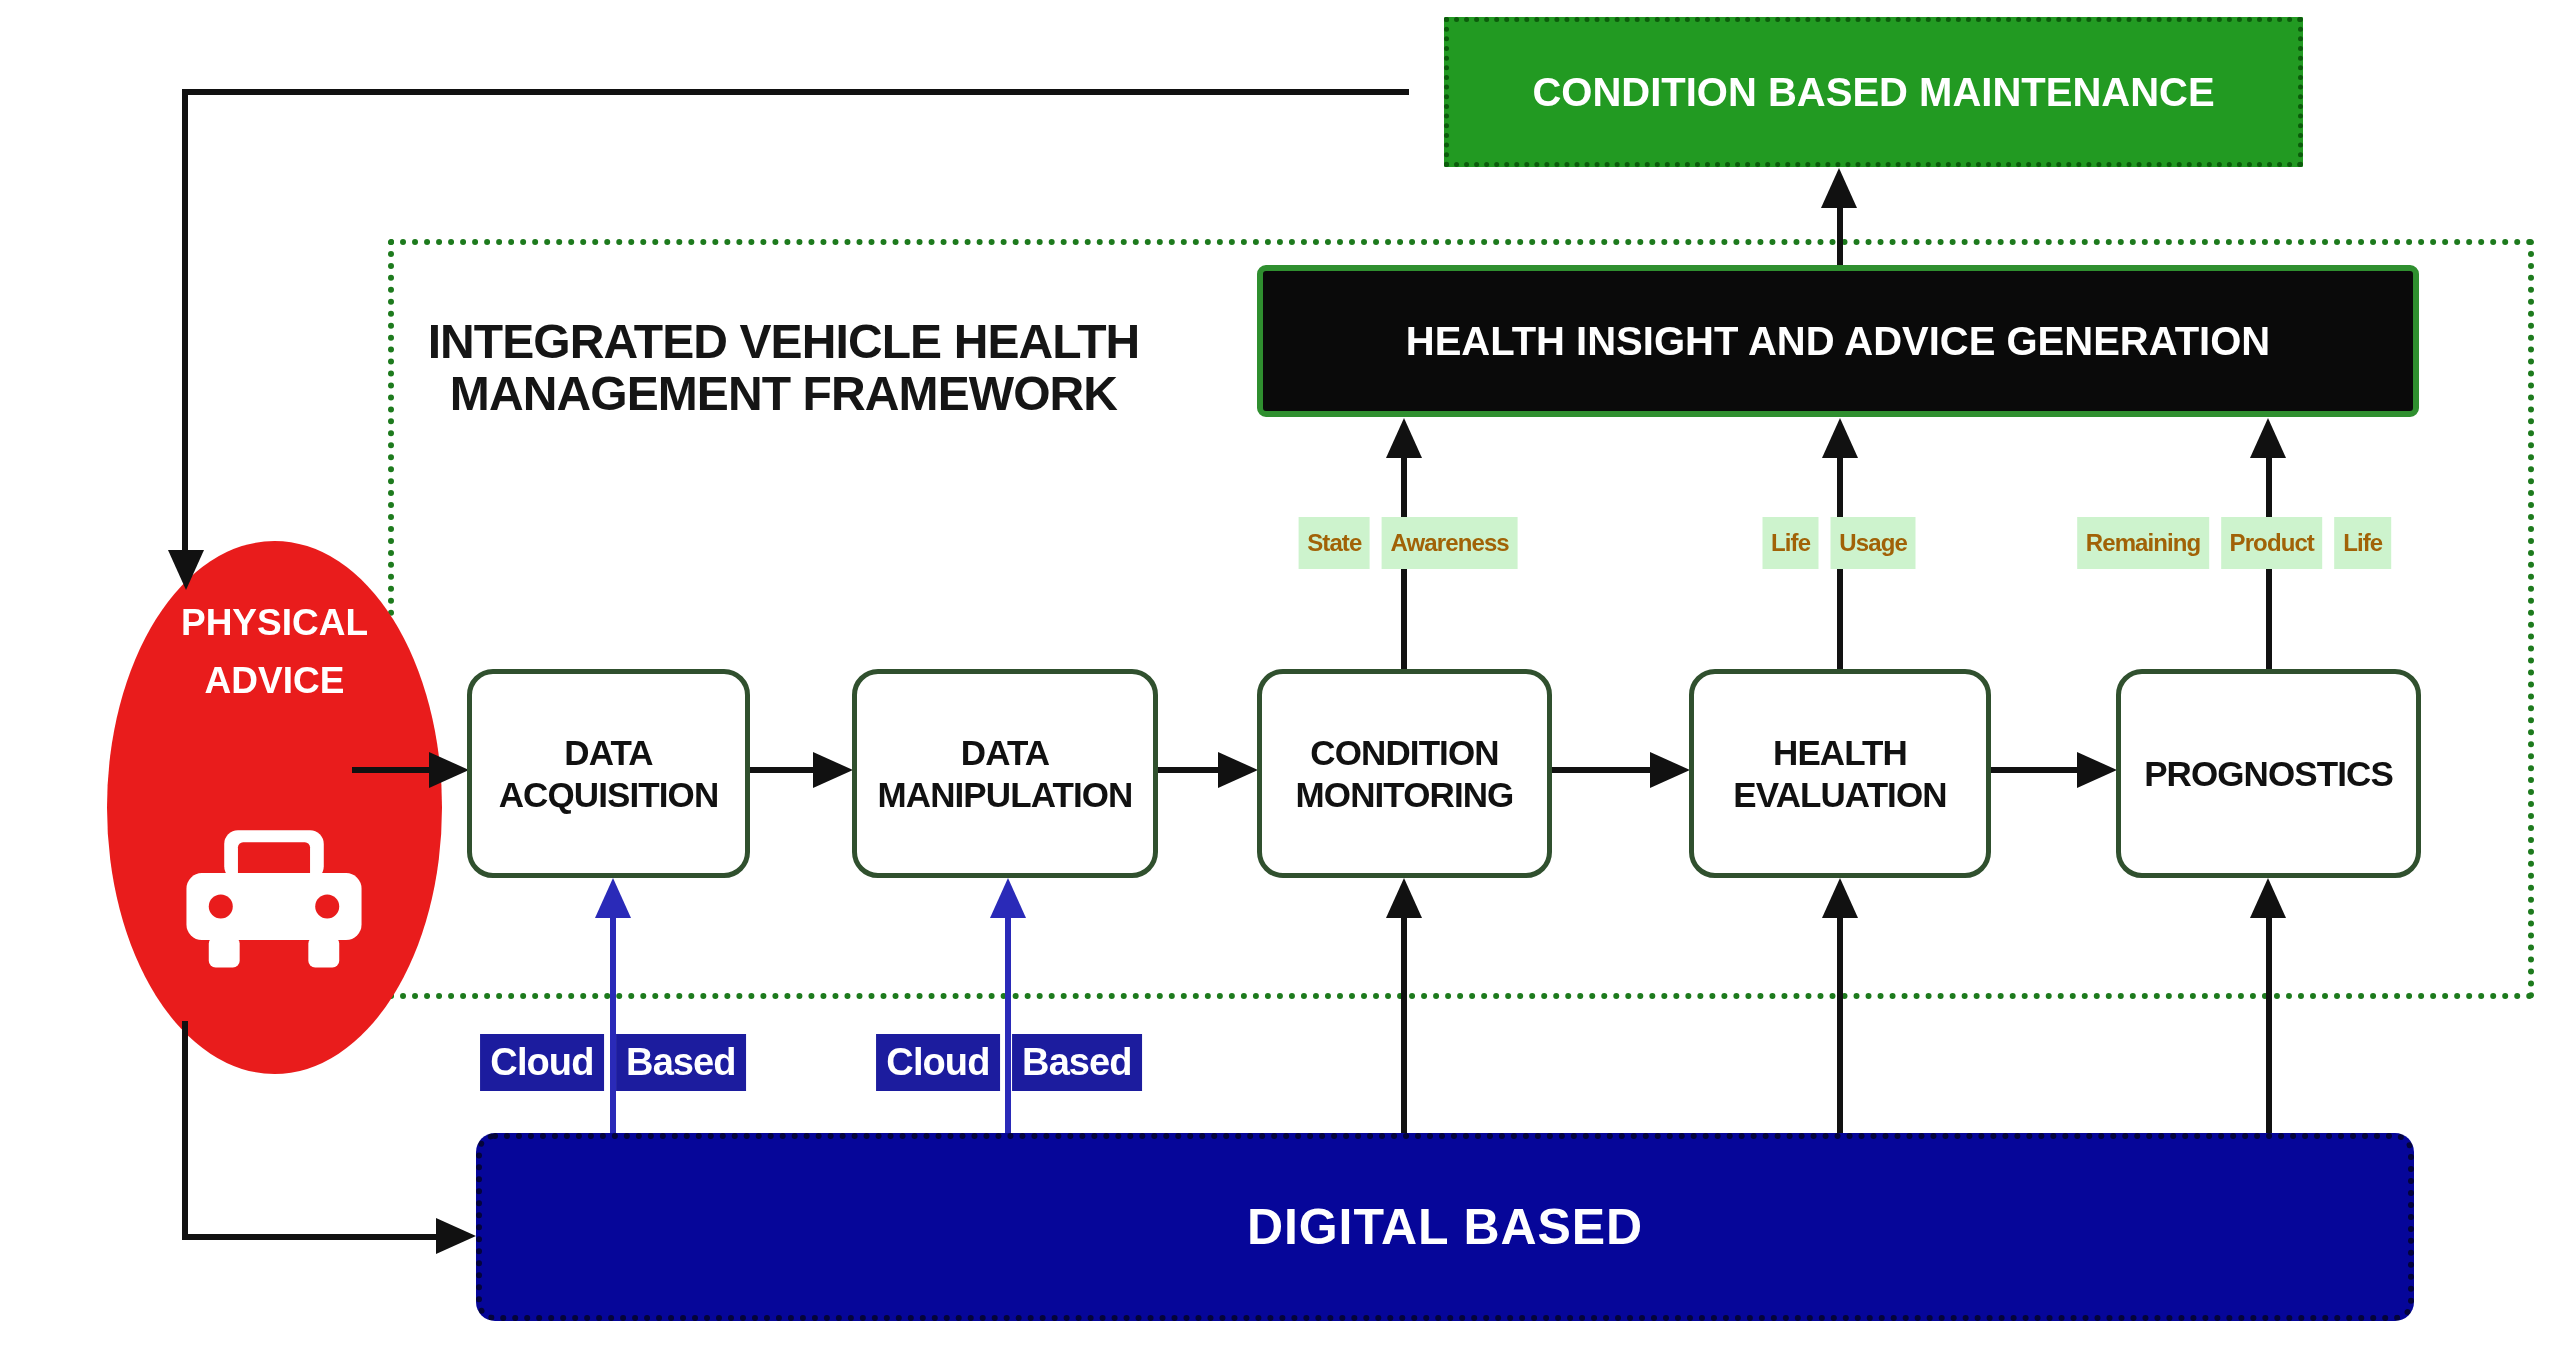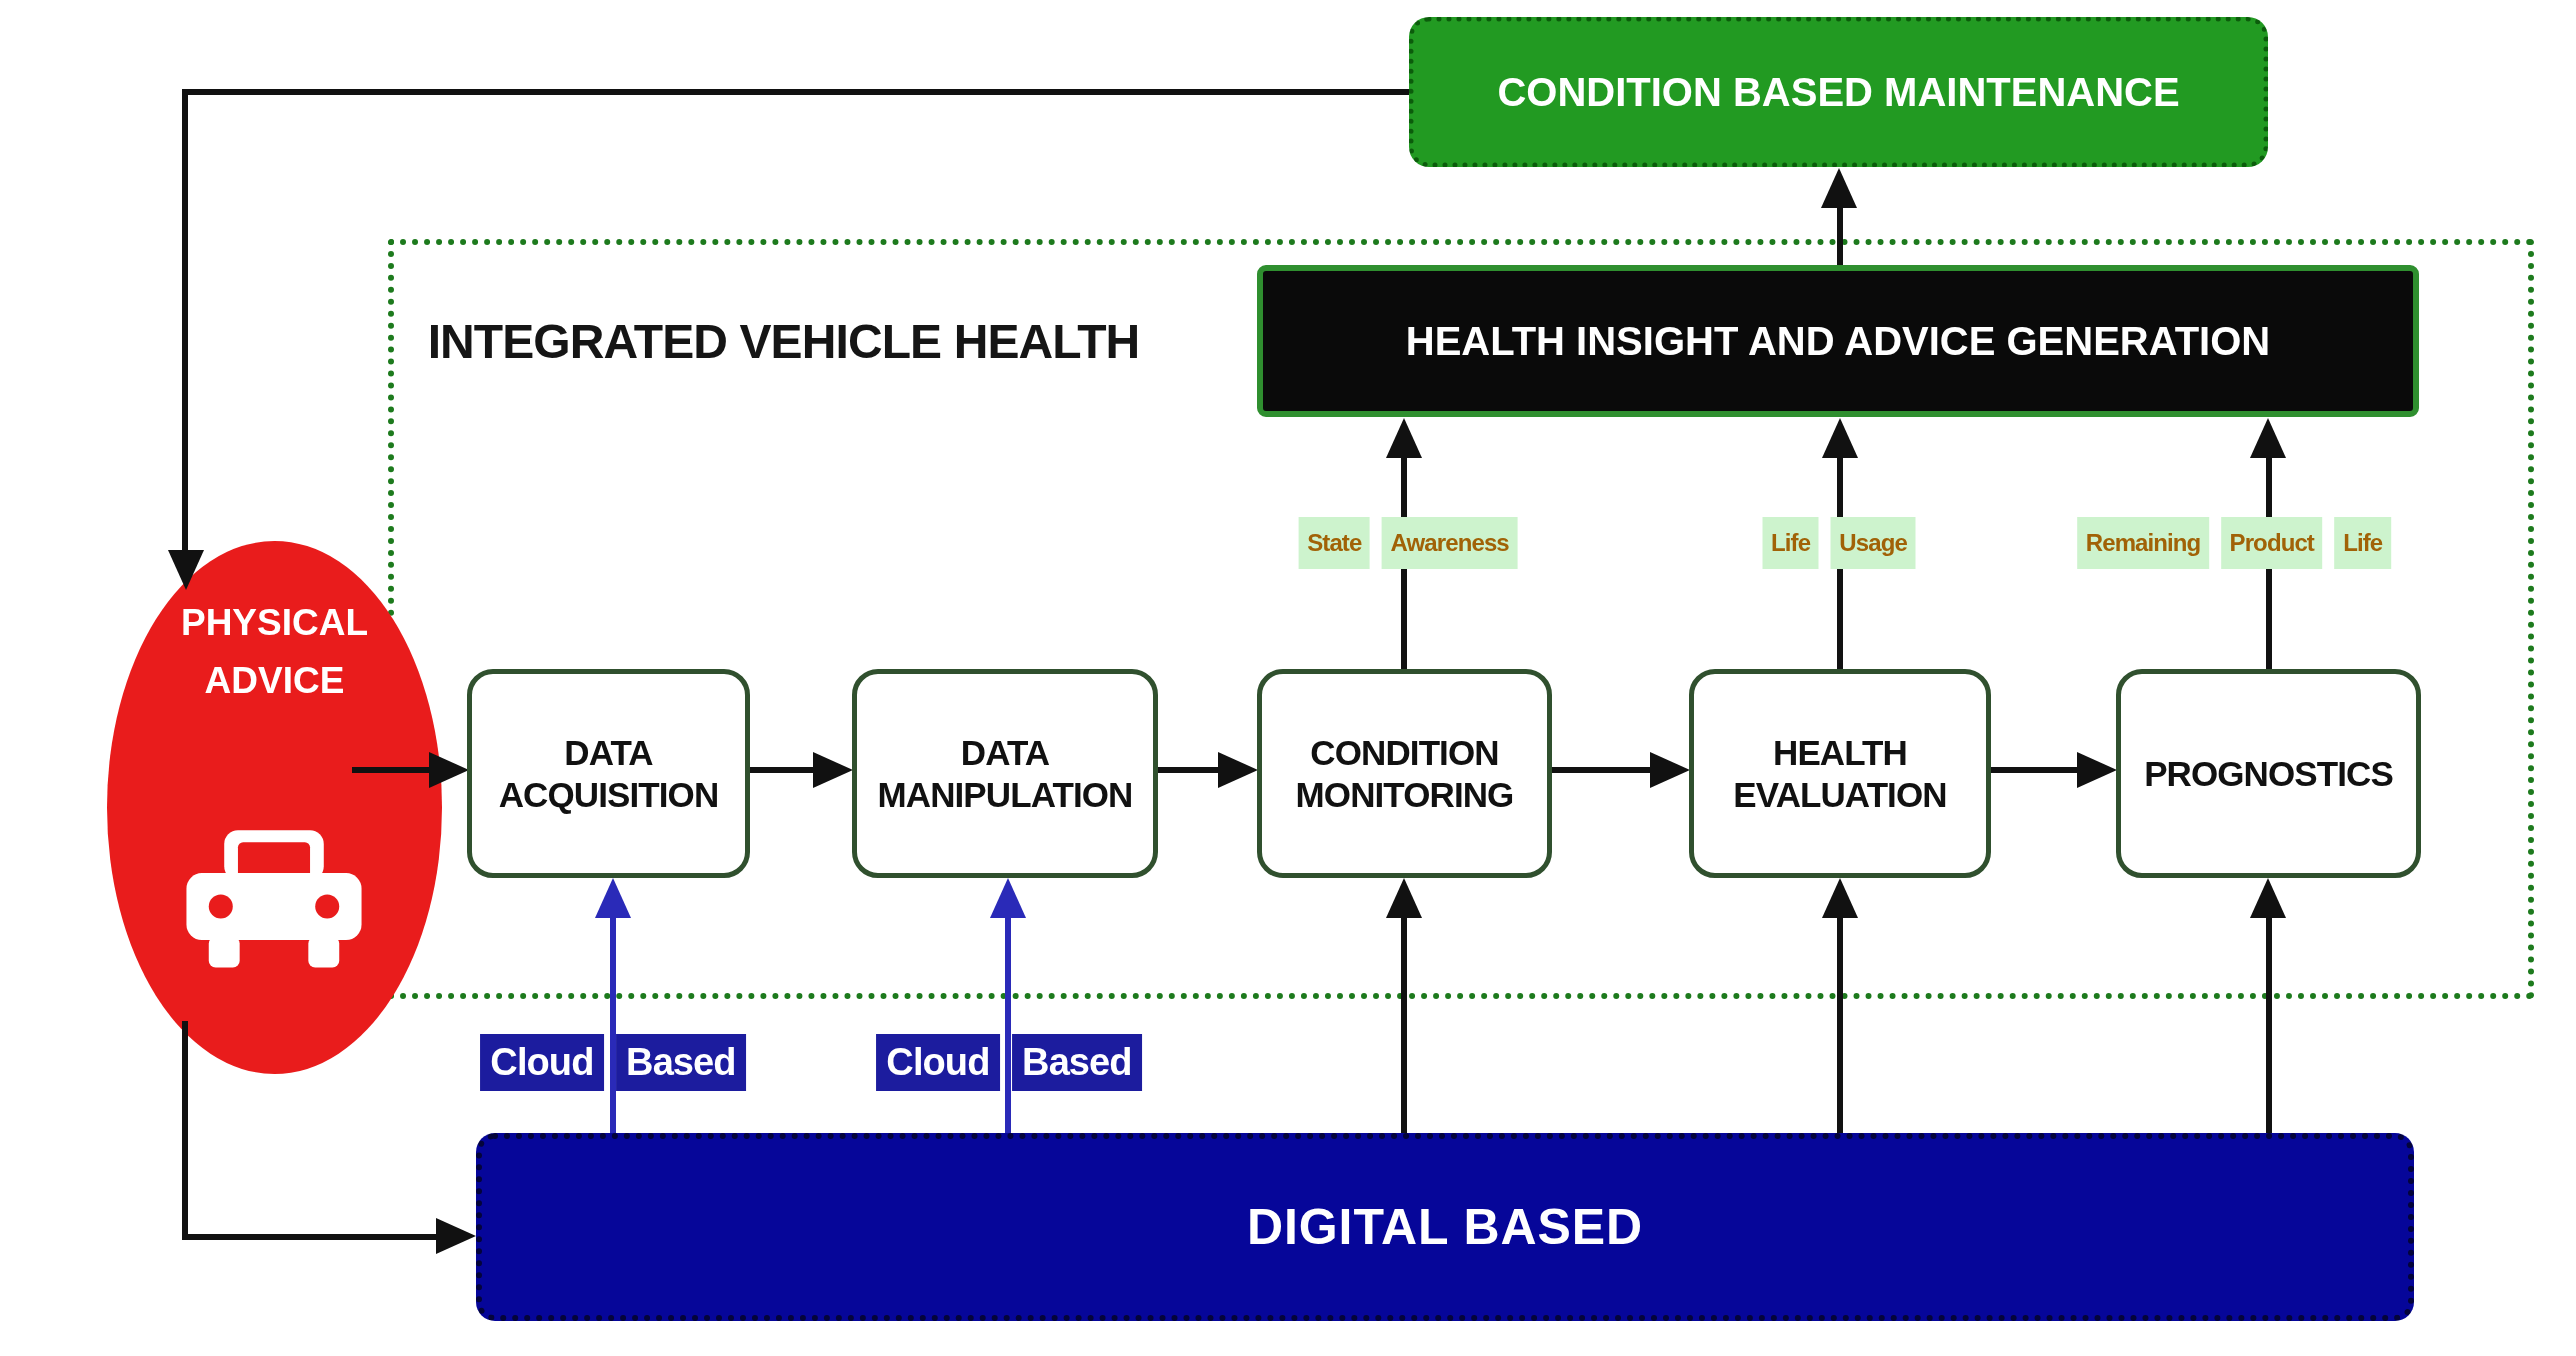--- a/index.html
+++ b/index.html
@@ -12,22 +12,22 @@
   .hline{position:absolute;height:6px;background:#111111;z-index:3;}
   .vline{position:absolute;width:6px;background:#111111;z-index:3;}
   .vline.blue{background:#2a2ab8;}
   .head{position:absolute;width:0;height:0;z-index:3;}
   .head.up{border-left:18px solid transparent;border-right:18px solid transparent;border-bottom:40px solid #111111;}
   .head.up.blue{border-bottom-color:#2a2ab8;}
   .head.down{border-left:18px solid transparent;border-right:18px solid transparent;border-top:40px solid #111111;}
   .head.right{border-top:18px solid transparent;border-bottom:18px solid transparent;border-left:40px solid #111111;}
   
   .cbm{
-    left:1409px;top:17px;width:859px;height:150px;background:#229a22;
-    border:5.2px dotted #0c5c0c;border-radius:20px;box-sizing:border-box;
+    left:1444px;top:17px;width:859px;height:150px;background:#229a22;
+    border:5.2px dotted #0c5c0c;border-radius:1px;box-sizing:border-box;
     display:flex;align-items:center;justify-content:center;color:#ffffff;
     font-size:40px;font-weight:bold;letter-spacing:0px;z-index:4;text-align:center;
   }
   .hiag{
     left:1257px;top:265px;width:1162px;height:152px;background:#0a0a0a;
     border:6.9px solid #2f8f2f;border-radius:9px;box-sizing:border-box;
     display:flex;align-items:center;justify-content:center;color:#ffffff;
     font-size:40px;font-weight:bold;z-index:4;text-align:center;
   }
   .framework{
@@ -74,20 +74,21 @@
     display:flex;align-items:center;justify-content:center;color:#ffffff;
     font-size:50px;font-weight:bold;z-index:4;letter-spacing:0.9px;
   }
 </style>
 </head>
 <body>
 
 <div class="abs framework"></div>
 <div class="abs framework-title">
   <div>INTEGRATED VEHICLE HEALTH</div>
+  <div>MANAGEMENT FRAMEWORK</div>
 </div>
 
 <div class="hline" style="left:182px;top:89px;width:1227px;"></div>
 <div class="vline" style="left:182px;top:89px;height:465px;"></div>
 <div class="head down" style="left:168px;top:550px;"></div>
 
 <div class="vline" style="left:182px;top:1021px;height:217px;"></div>
 <div class="hline" style="left:182px;top:1234px;width:254px;"></div>
 <div class="head right" style="left:436px;top:1218px;"></div>
 

